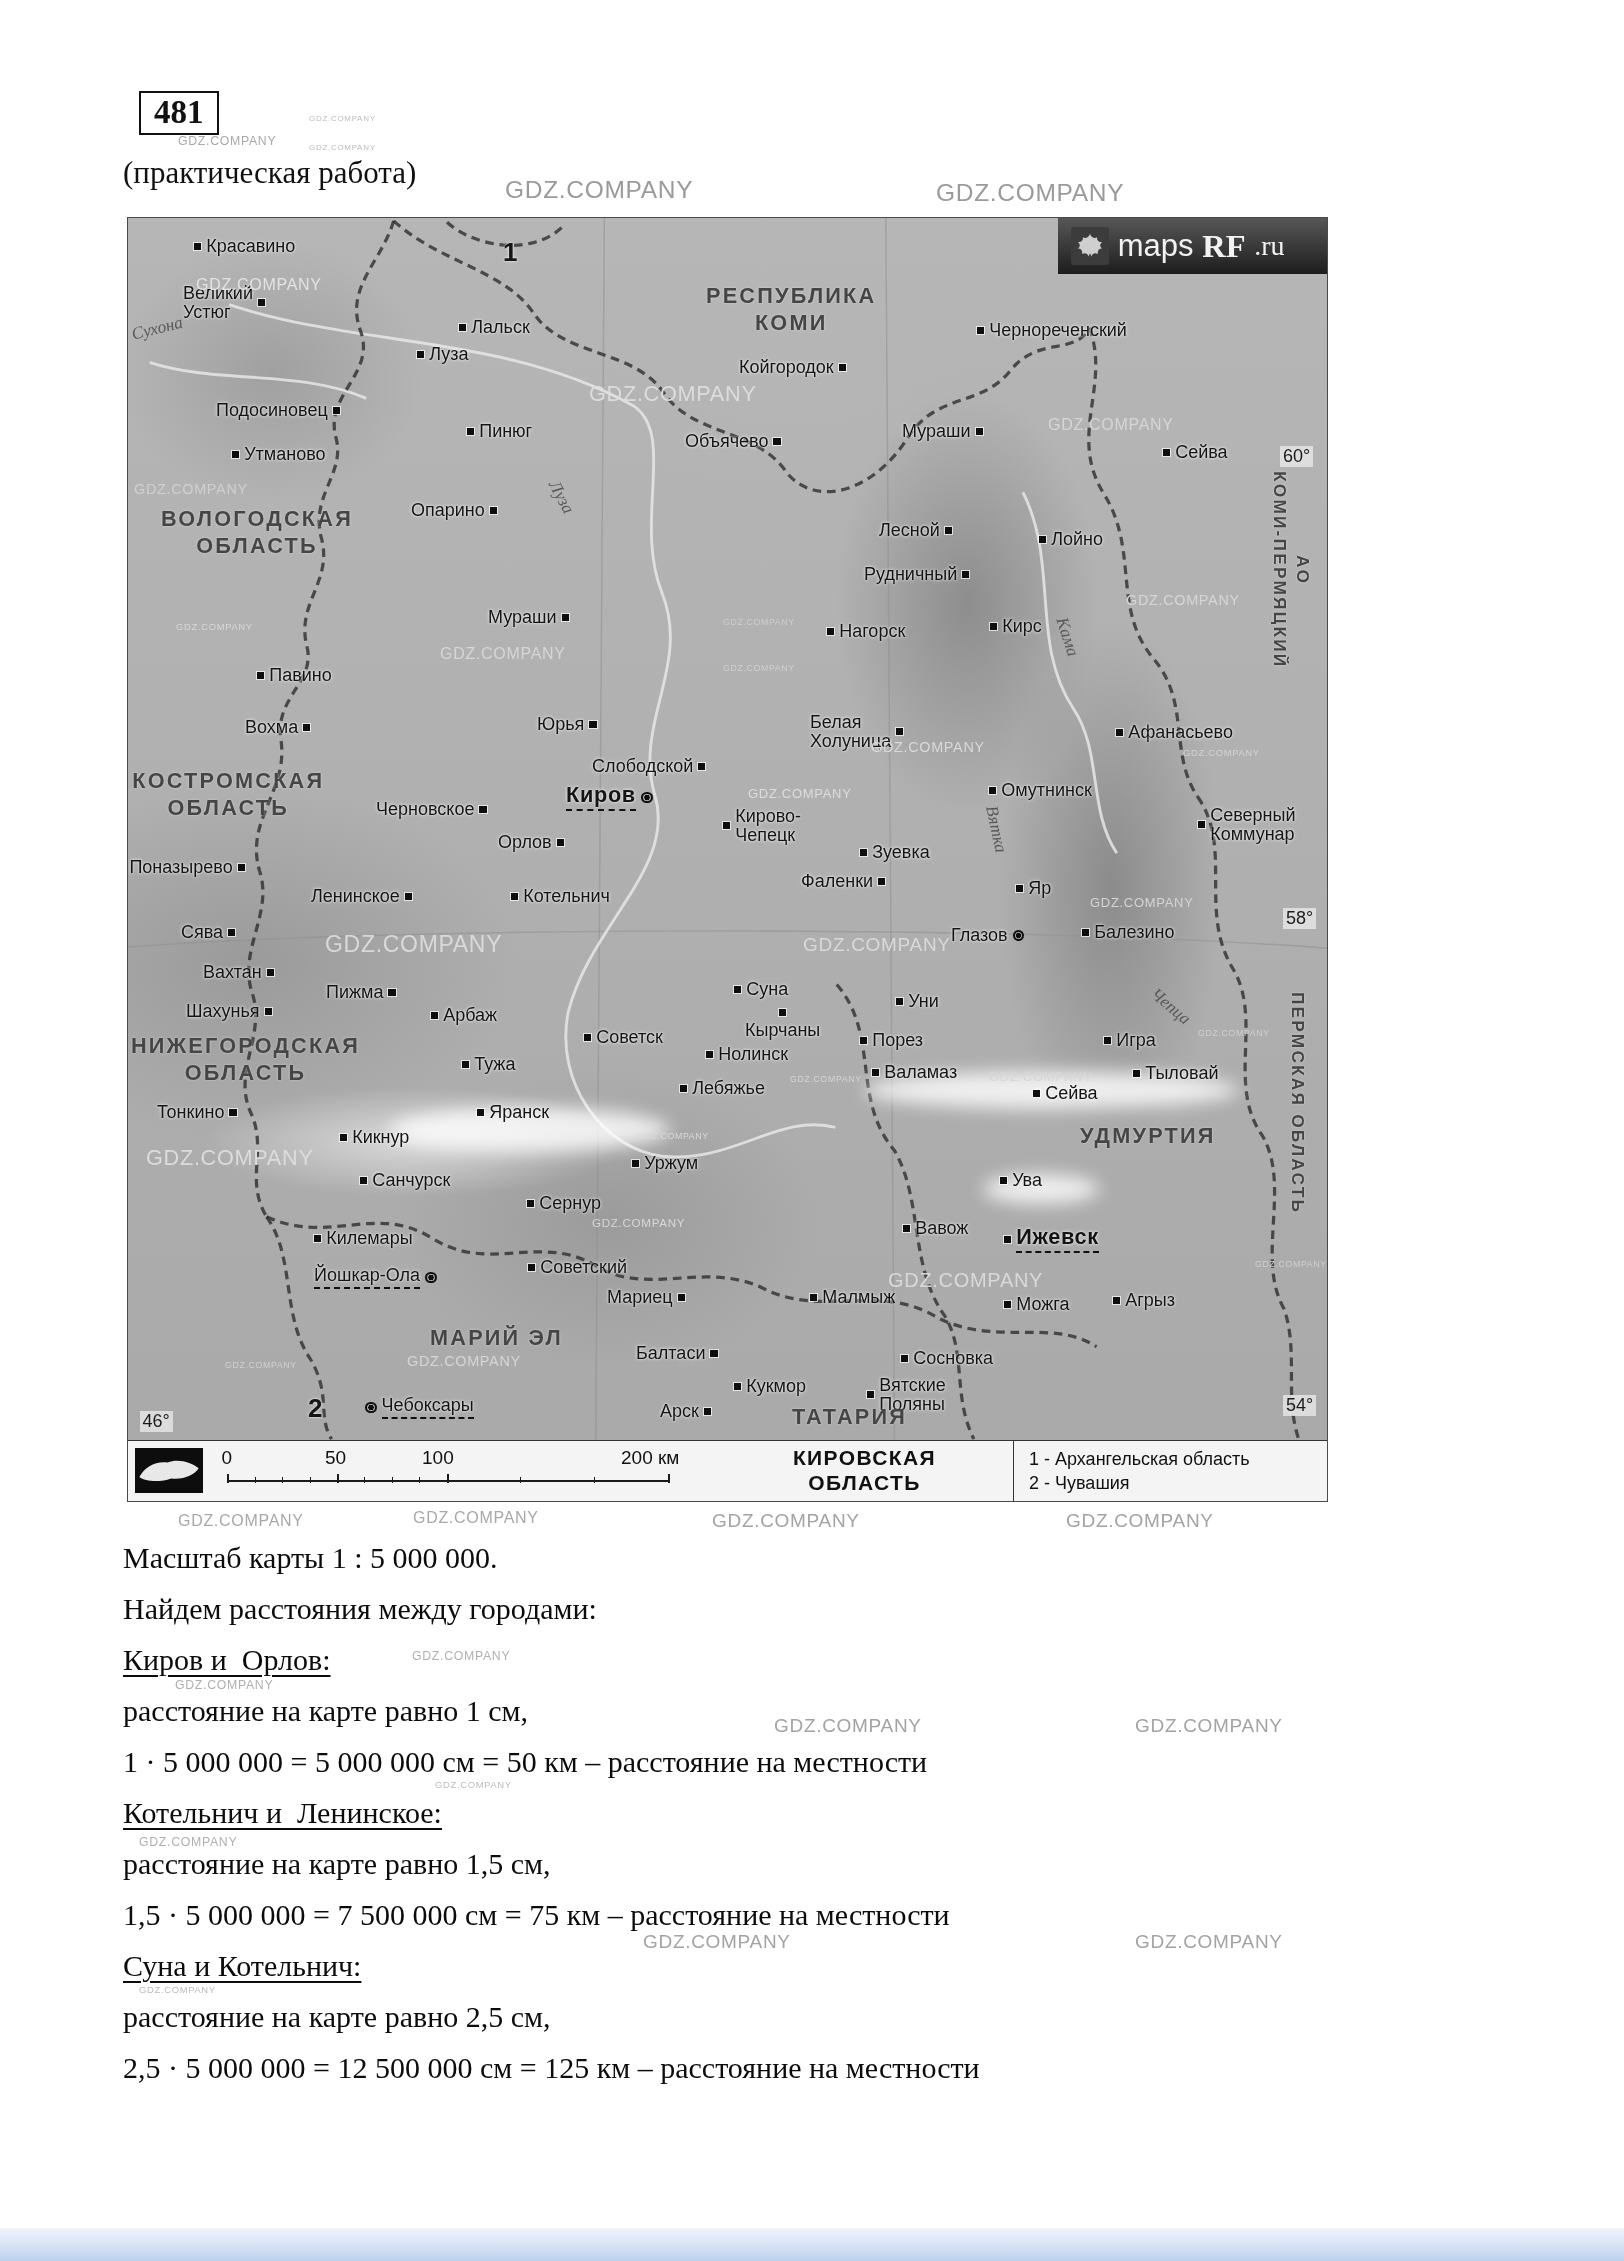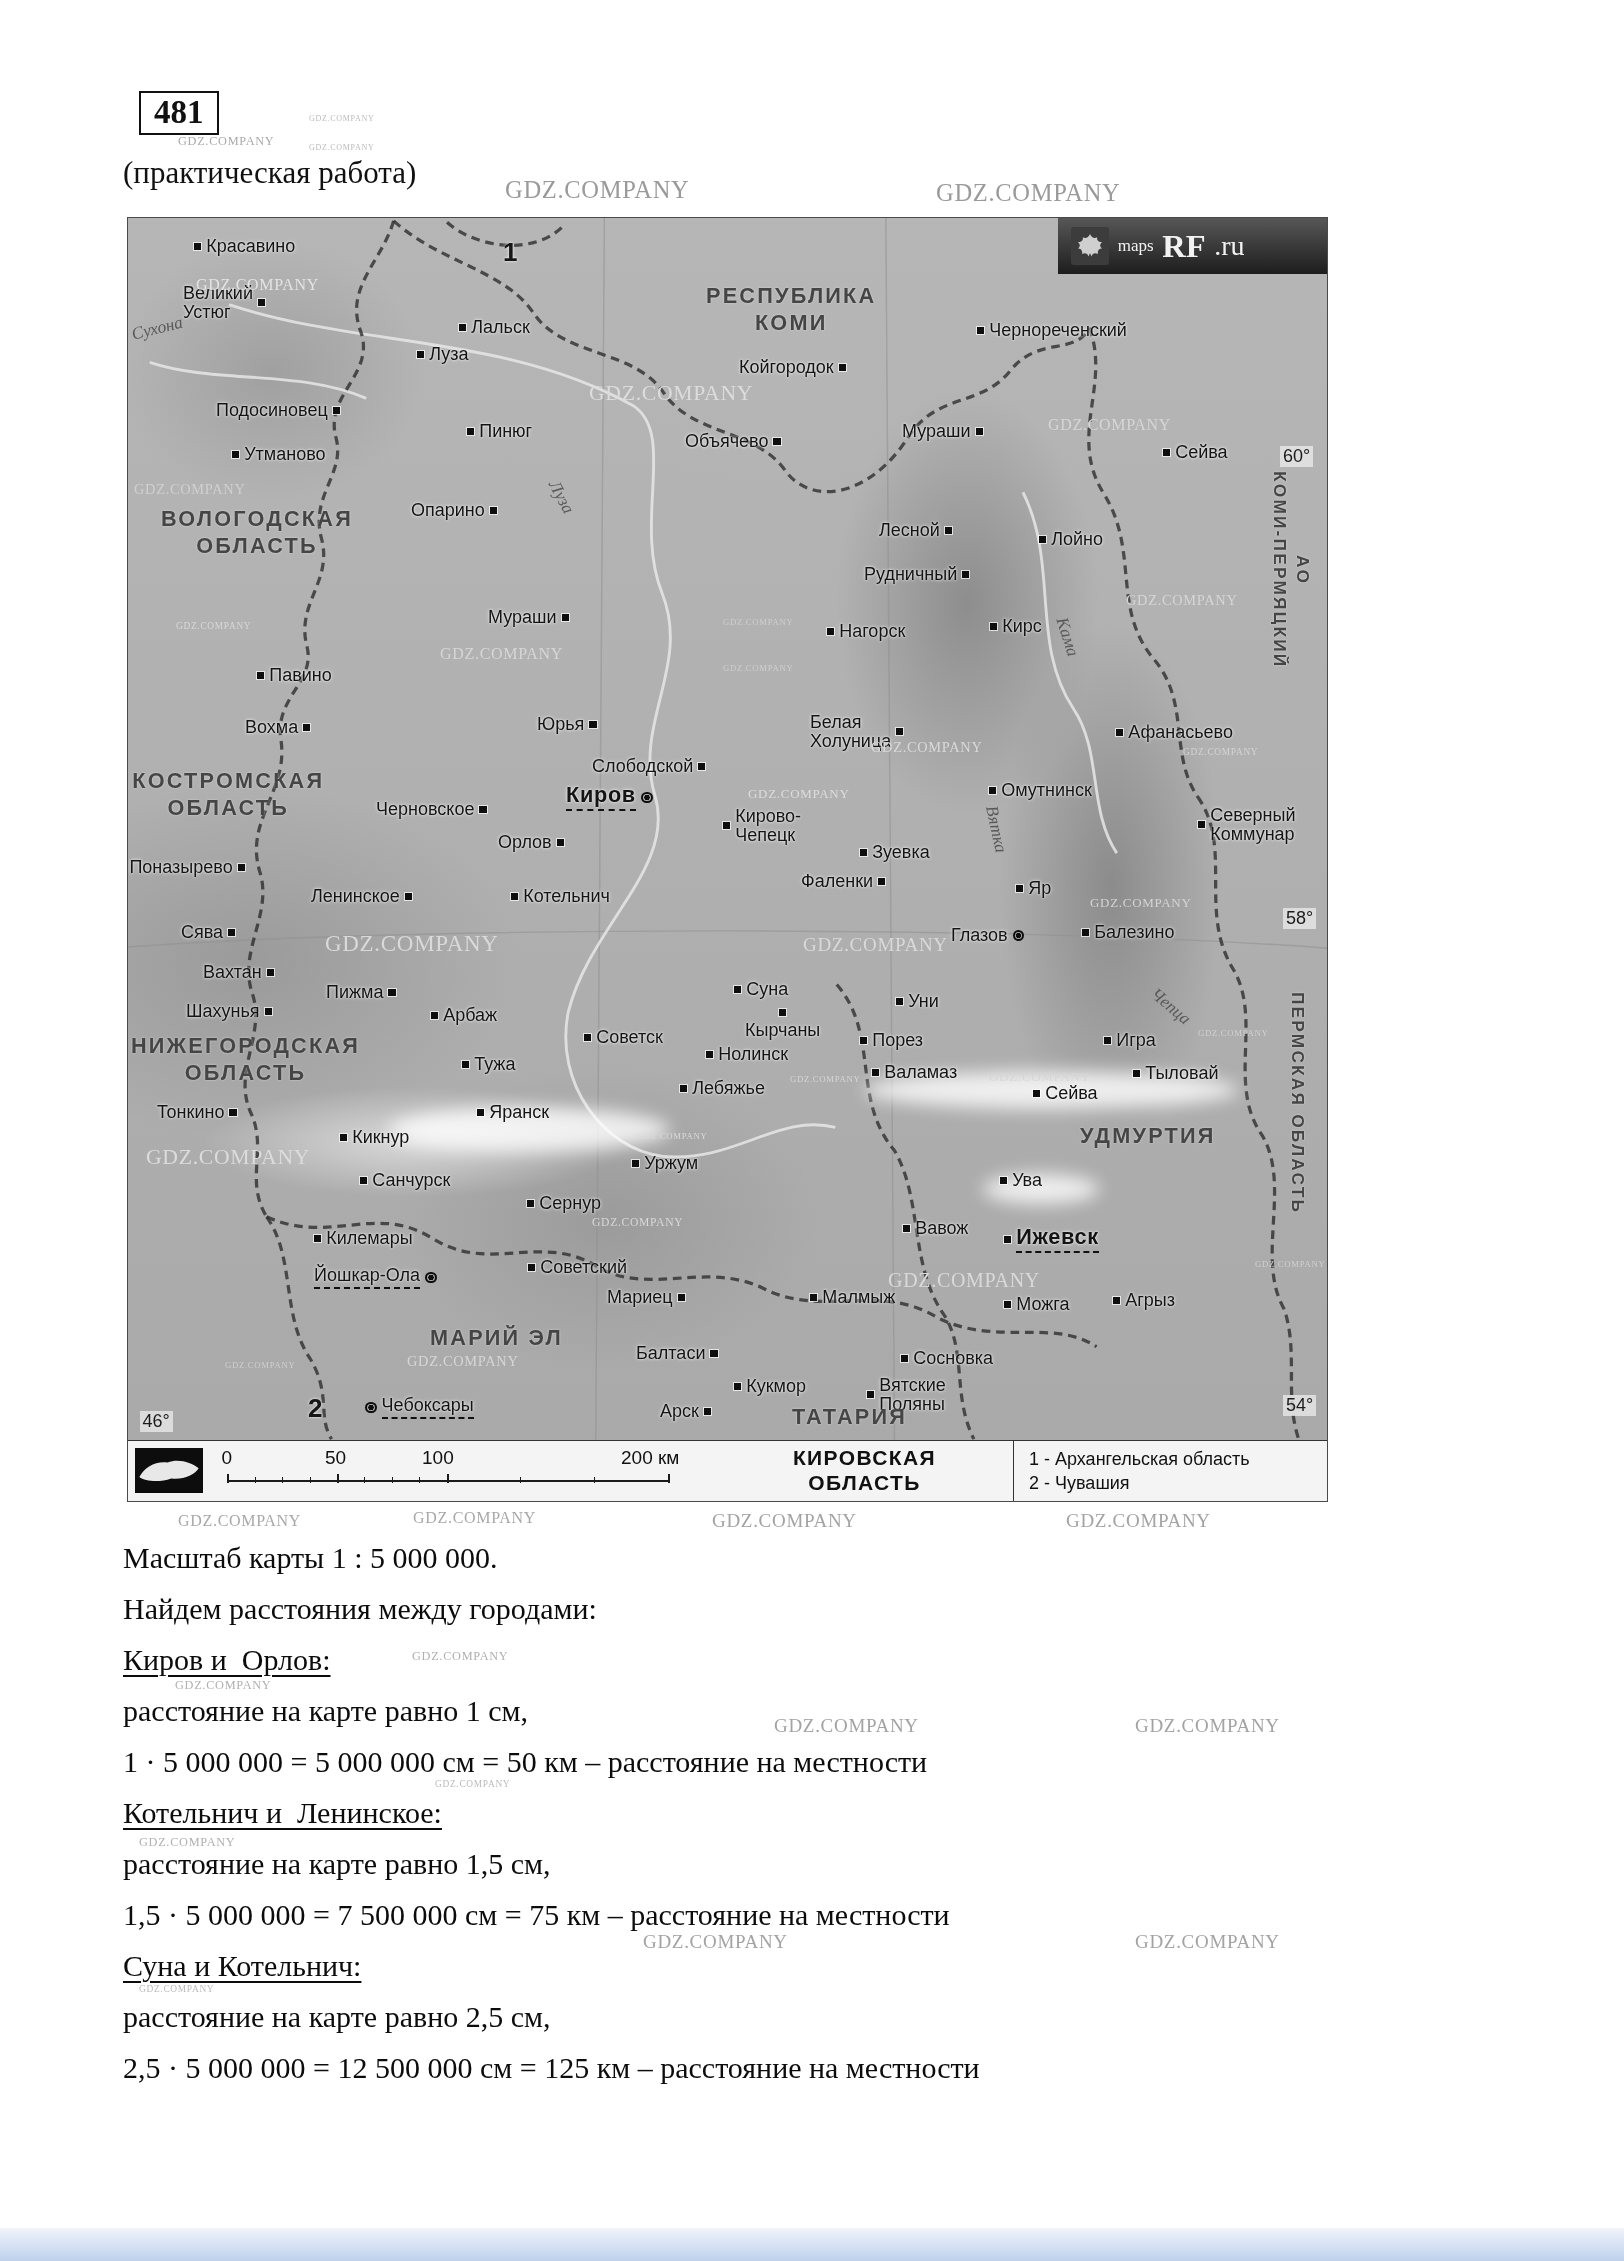--- a/index.html
+++ b/index.html
@@ -46,21 +46,21 @@
   .coordmark{position:absolute;font-family:"Liberation Sans",sans-serif;font-size:18px;color:#1c1c1c;
     background:rgba(236,236,236,.75);padding:0 2.9px}
   .refnum{position:absolute;font-family:"Liberation Sans",sans-serif;font-weight:bold;font-size:26px;
     color:#161616;text-shadow:0 0 2.9px #fff}
 
   .logo{position:absolute;top:0;right:0;z-index:4;height:56px;width:269px;
     background:linear-gradient(#575757,#1d1d1d);display:flex;align-items:center;gap:8.7px;
     padding:0 13px;color:#f2f2f2}
   .logo .emblem{flex:none;width:38px;height:38px;display:flex;align-items:center;justify-content:center;
     background:#3c3c3c;border-radius:2.9px}
-  .logo .t-prefix{font-family:Liberation Serif, serif;font-size:17px}
+  .logo .t-prefix{font-family:Liberation Sans, sans-serif;font-size:31px}
   .logo .t-mid{font-family:"Liberation Serif",serif;font-size:32.5px;font-weight:bold}
   .logo .t-suffix{font-family:"Liberation Serif",serif;font-size:28px}
 
   .legend{position:absolute;left:0;bottom:0;z-index:4;width:1201px;height:61px;background:#f4f4f4;
     border-top:1.4px solid #333}
   .legend .thumb{position:absolute;left:7.2px;top:7.2px;width:68px;height:45px;background:#0d0d0d}
   .scalebar{position:absolute;left:92px;top:2.9px;width:477px;height:55px;
     font-family:"Liberation Sans",sans-serif;font-size:19px;color:#111}
   .scalebar .num{position:absolute;top:2.9px}
   .sb-line{position:absolute;left:7.2px;top:36px;width:442px;border-top:2.2px solid #1b1b1b}
@@ -71,21 +71,21 @@
     color:#111;line-height:1.18}
   .legend-divider{position:absolute;left:885px;top:0;width:1.4px;height:100%;background:#333}
   .legend-notes{position:absolute;left:901px;top:5.8px;font-family:"Liberation Sans",sans-serif;
     font-size:18px;color:#111;line-height:1.35}
 
   .solution{position:absolute;left:123px;top:1532px;width:1386px;font-size:30px;color:#0c0c0c;z-index:2}
   .sline{line-height:51px;white-space:pre-wrap}
   .sline.uline{text-decoration:underline;text-underline-offset:5px;text-decoration-thickness:2.2px}
 
   #watermarks{position:absolute;left:0;top:0;width:1624px;height:2261px;z-index:6;pointer-events:none}
-  .wm{position:absolute;font-family:Liberation Serif, serif;letter-spacing:0.7px;white-space:nowrap}
+  .wm{position:absolute;font-family:Liberation Sans, sans-serif;letter-spacing:0.7px;white-space:nowrap}
 
   .bottom-band{position:absolute;left:0;right:0;bottom:0;height:33px;
     background:linear-gradient(#f0f4fb,#bed1ec)}
 </style>
 </head>
 <body>
 
 <div class="page">
 
   <div class="badge">481</div>

